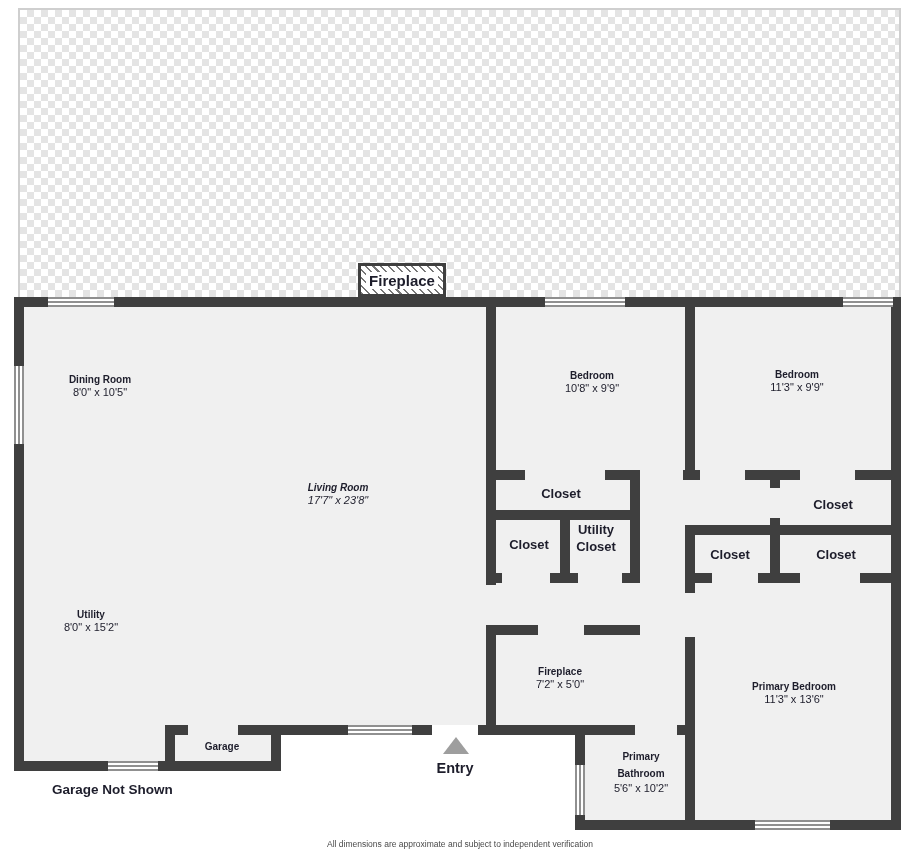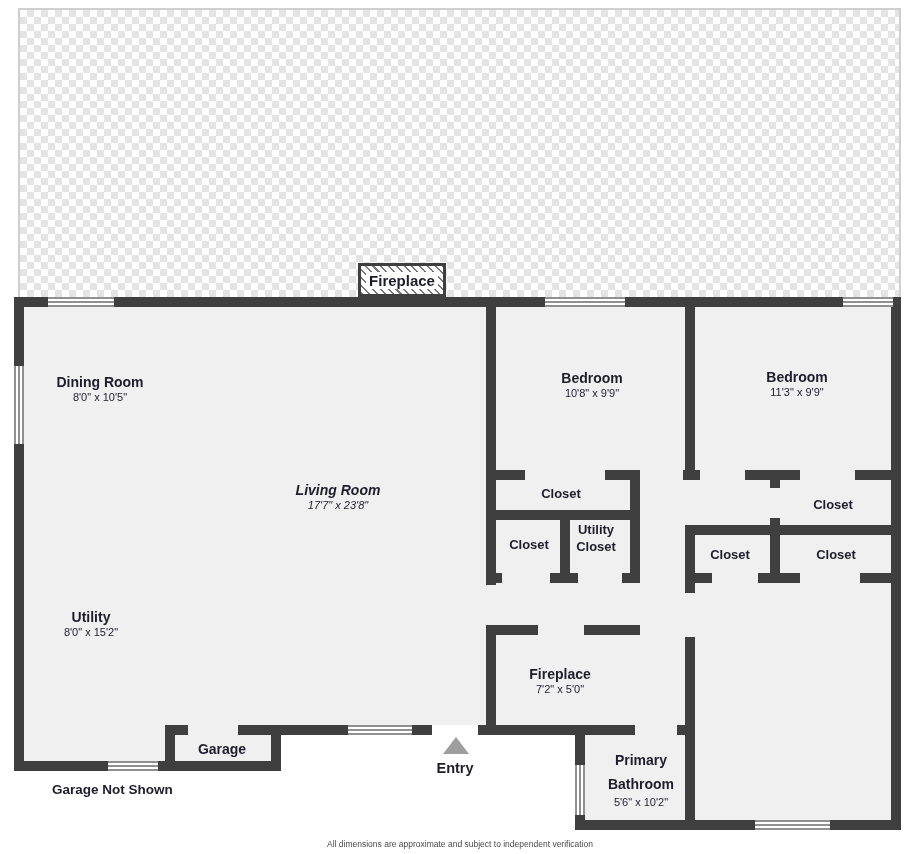--- a/index.html
+++ b/index.html
@@ -21,21 +21,21 @@
   .win-v{position:absolute;z-index:4;
     background:linear-gradient(90deg,#909090 0,#909090 2px,#fff 2px,#fff 4px,#909090 4px,#909090 6px,#fff 6px,#fff 8px,#909090 8px,#909090 10px);}
   .fireplace{
     position:absolute;left:358px;top:263px;width:88px;height:34px;box-sizing:border-box;
     border:3px solid var(--wall,#3f3f3f);z-index:5;display:flex;align-items:center;justify-content:center;
     background:repeating-linear-gradient(45deg,#777 0,#777 1.5px,#fff 1.5px,#fff 5.5px);
   }
   .fireplace span{background:#fff;padding:0 3px;font-weight:bold;font-size:15px;}
   .lbl{position:absolute;transform:translateX(-50%);text-align:center;white-space:nowrap;z-index:6;line-height:1.2;}
   .lbl.wrap{white-space:normal;line-height:17px;}
-  .rname{font-weight:bold;font-size:14px;}
+  .rname{font-weight:bold;font-size:10px;}
   .rname.big{font-size:15px;}
   .rdims{font-size:11px;}
   .closet{font-weight:bold;font-size:13px;}
   .patio-lbl{background:rgba(255,255,255,0.75);padding:2px 8px;}
   .entry-arrow{position:absolute;left:443px;top:737px;width:0;height:0;z-index:6;
     border-left:13px solid transparent;border-right:13px solid transparent;border-bottom:17px solid #9e9e9e;}
   .entry-lbl{font-weight:bold;font-size:14.5px;}
   .garage-lbl{position:absolute;left:52px;top:782px;font-weight:bold;font-size:13.5px;z-index:6;}
   .footer{position:absolute;left:460px;top:839px;transform:translateX(-50%);font-size:8.5px;color:#4a4a4a;z-index:6;white-space:nowrap;}
 </style>
@@ -137,24 +137,28 @@
   <div class="lbl closet" style="left:833px;top:497px;">Closet</div>
   <div class="lbl closet" style="left:730px;top:547px;">Closet</div>
   <div class="lbl closet" style="left:836px;top:547px;">Closet</div>
 
   <div class="lbl" style="left:560px;top:666px;">
     <div class="rname">Fireplace</div>
     <div class="rdims">7'2" x 5'0"</div>
   </div>
 
   <div class="lbl" style="left:641px;top:748px;">
-    <div class="rname wrap" style="width:80px;white-space:normal;line-height:24px;">Primary Bathroom</div>
+    <div class="rname wrap" style="width:80px;white-space:normal;line-height:17px;">Primary Bathroom</div>
     <div class="rdims">5'6" x 10'2"</div>
   </div>
 
+  <div class="lbl" style="left:794px;top:681px;">
+    <div class="rname">Primary Bedroom</div>
+    <div class="rdims">11'3" x 13'6"</div>
+  </div>
 
   <div class="lbl rname" style="left:222px;top:741px;">Garage</div>
 
   <div class="entry-arrow"></div>
   <div class="lbl entry-lbl" style="left:455px;top:760px;">Entry</div>
 
   <div class="garage-lbl">Garage Not Shown</div>
 
   <div class="footer">All dimensions are approximate and subject to independent verification</div>
 

